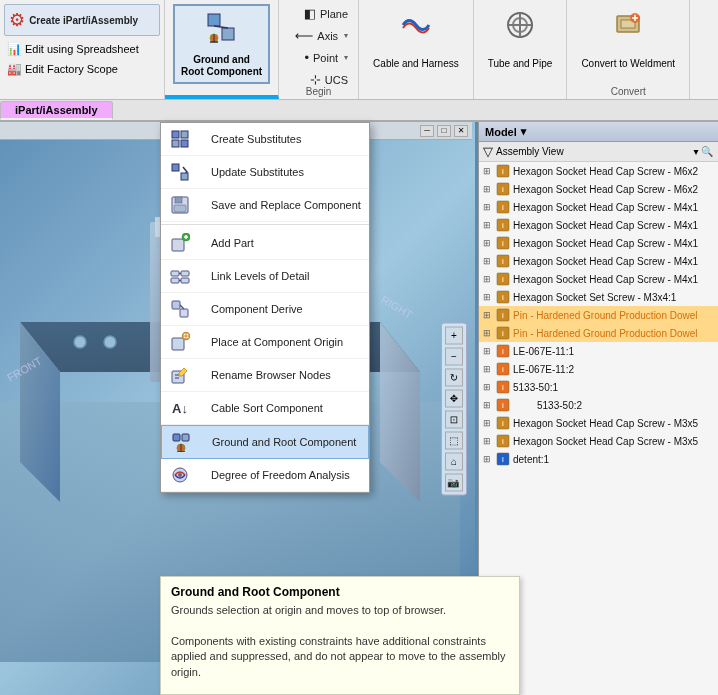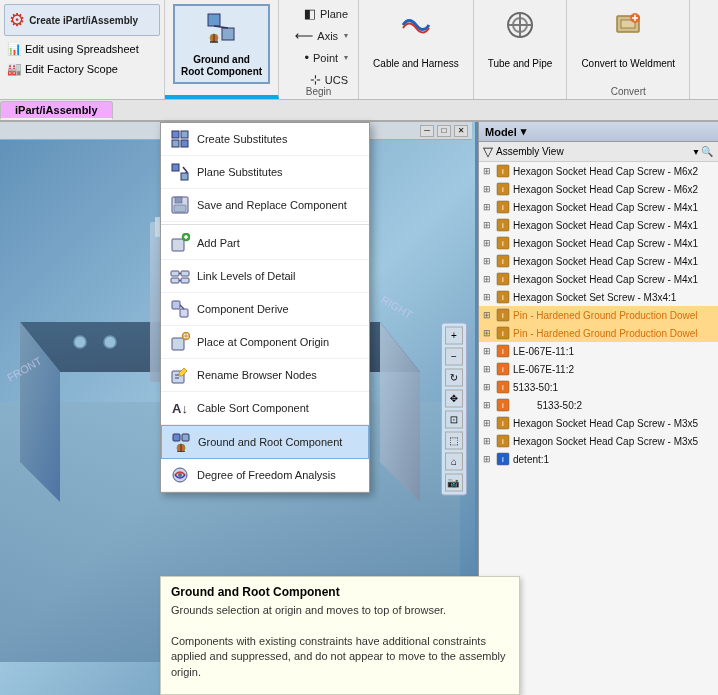--- a/index.html
+++ b/index.html
@@ -195,21 +195,21 @@
       width: 210px;
       background: white;
       border: 1px solid #999;
       box-shadow: 3px 3px 8px rgba(0,0,0,0.3);
       z-index: 100;
     }
 
     .menu-item {
       display: flex;
       align-items: center;
-      gap: 6px;
+      gap: 20px;
       padding: 5px 8px;
       cursor: pointer;
       font-size: 11px;
       color: #222;
       border-bottom: 1px solid #f0f0f0;
     }
     .menu-item.active-highlight {
       background: #c8e0f8;
       border: 1px solid #7aacdc;
     }
@@ -526,21 +526,21 @@
       <span>Create Substitutes</span>
     </div>
     <div class="menu-item">
       <span class="menu-icon">
         <svg width="20" height="20" viewBox="0 0 20 20">
           <rect x="2" y="2" width="7" height="7" fill="#6688cc" stroke="#336" stroke-width="1"></rect>
           <path d="M13 5 L17 10 L13 15" stroke="#336" stroke-width="1.5" fill="none"></path>
           <rect x="11" y="11" width="7" height="7" fill="#88aacc" stroke="#336" stroke-width="1"></rect>
         </svg>
       </span>
-      <span>Plane Substitutes</span>
+      <span>Update Substitutes</span>
     </div>
     <div class="menu-item">
       <span class="menu-icon">
         <svg width="20" height="20" viewBox="0 0 20 20">
           <rect x="2" y="2" width="16" height="16" fill="#d0d8e8" stroke="#558" stroke-width="1" rx="1"></rect>
           <rect x="5" y="2" width="7" height="6" fill="#889ab8" stroke="#558" stroke-width="0.5"></rect>
           <rect x="4" y="10" width="12" height="7" fill="#aabcd0" stroke="#558" stroke-width="0.5" rx="1"></rect>
         </svg>
       </span>
       <span>Save and Replace Component</span>

